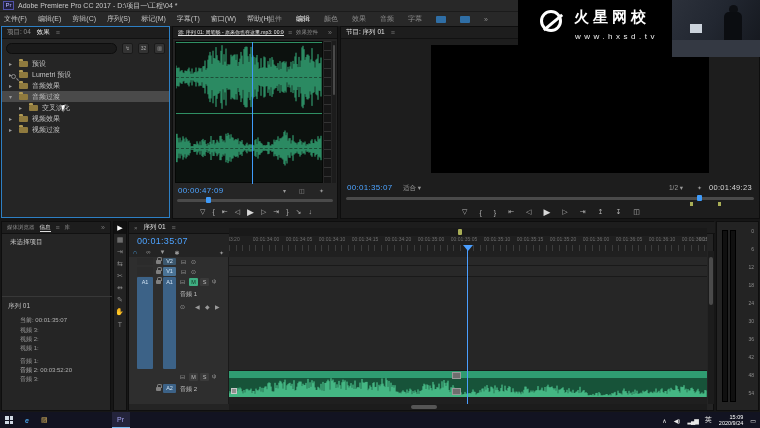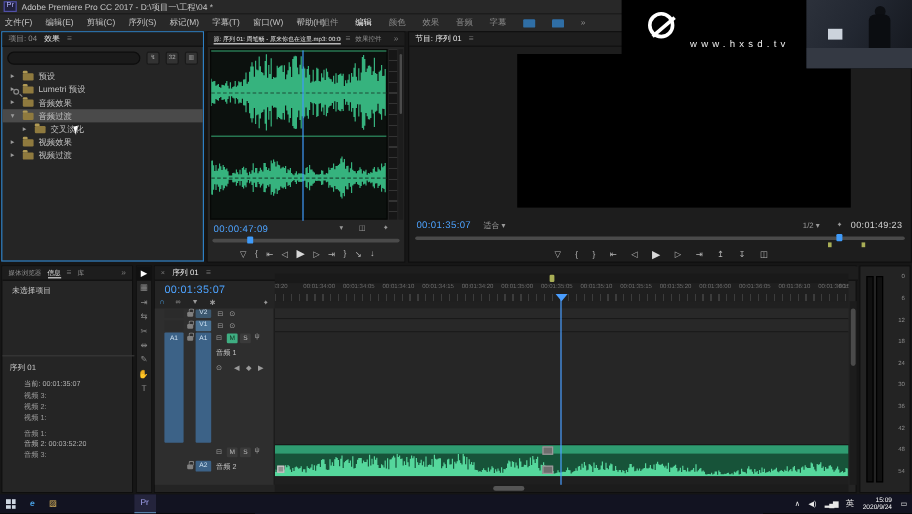--- a/index.html
+++ b/index.html
@@ -394,20 +394,21 @@
     <span class="mlabel" style="top:78px;">24</span>
     <span class="mlabel" style="top:96px;">30</span>
     <span class="mlabel" style="top:114px;">36</span>
     <span class="mlabel" style="top:132px;">42</span>
     <span class="mlabel" style="top:150px;">48</span>
     <span class="mlabel" style="top:168px;">54</span>
   </div>
 
   <div class="overlay">
     <span class="logocirc"></span>
+    <span class="brand nw">火星网校</span>
     <span class="burl nw">www.hxsd.tv</span>
     <div class="webcam">
       <div class="wc-screen"></div>
       <div class="wc-head"></div>
       <div class="wc-person"></div>
       <div class="wc-desk"></div>
     </div>
   </div>
 
   <div class="taskbar">

